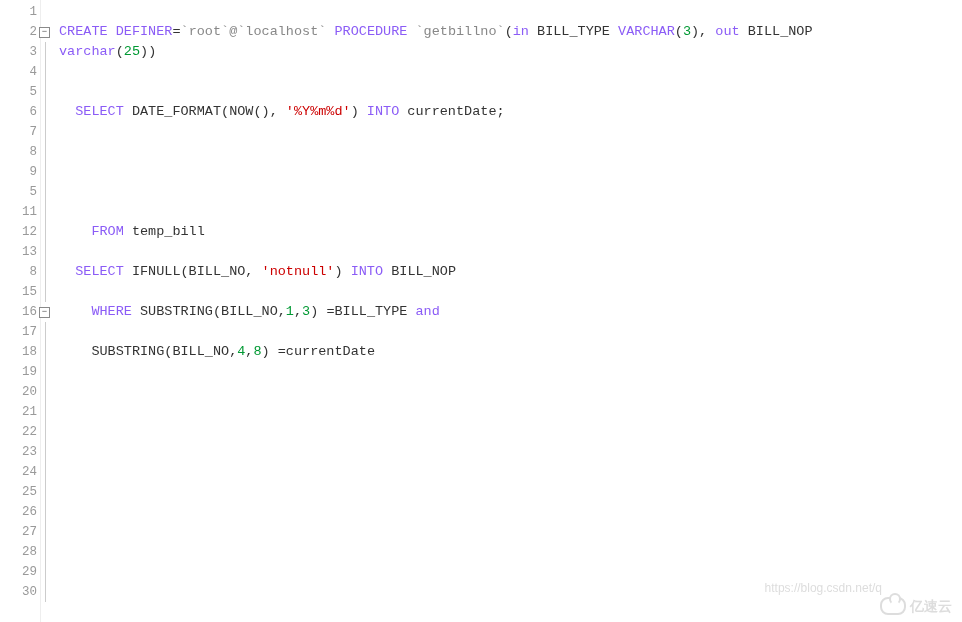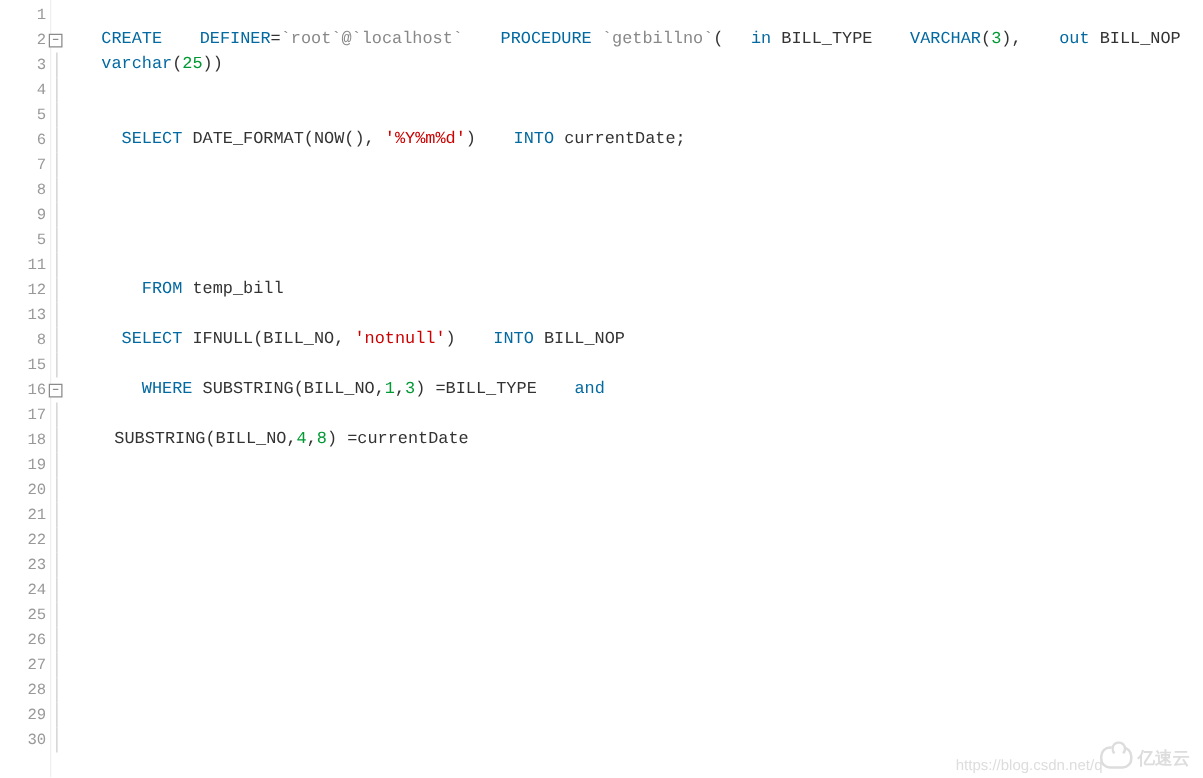--- a/index.html
+++ b/index.html
@@ -58,28 +58,28 @@
   }
   .code {
     flex: 1;
     white-space: pre;
     padding-left: 18px;
     padding-top: 2px;
   }
   .code .line {
     height: 20px;
   }
-  .kw   { color: #0369a1; margin-left: 22px; }
+  .kw   { color: #8b5cf6; }
   .num  { color: #009933; }
   .str  { color: #cc0000; }
   .grey { color: #888; text-align: center; }
 
   .watermark1 {
     position: absolute;
-    bottom: 0;
+    bottom: 24px;
     right: 80px;
     font-family: Arial, sans-serif;
     font-size: 12px;
     color: #ddd;
   }
   .watermark2 {
     position: absolute;
     bottom: 6px;
     right: 10px;
     font-family: Arial, sans-serif;

